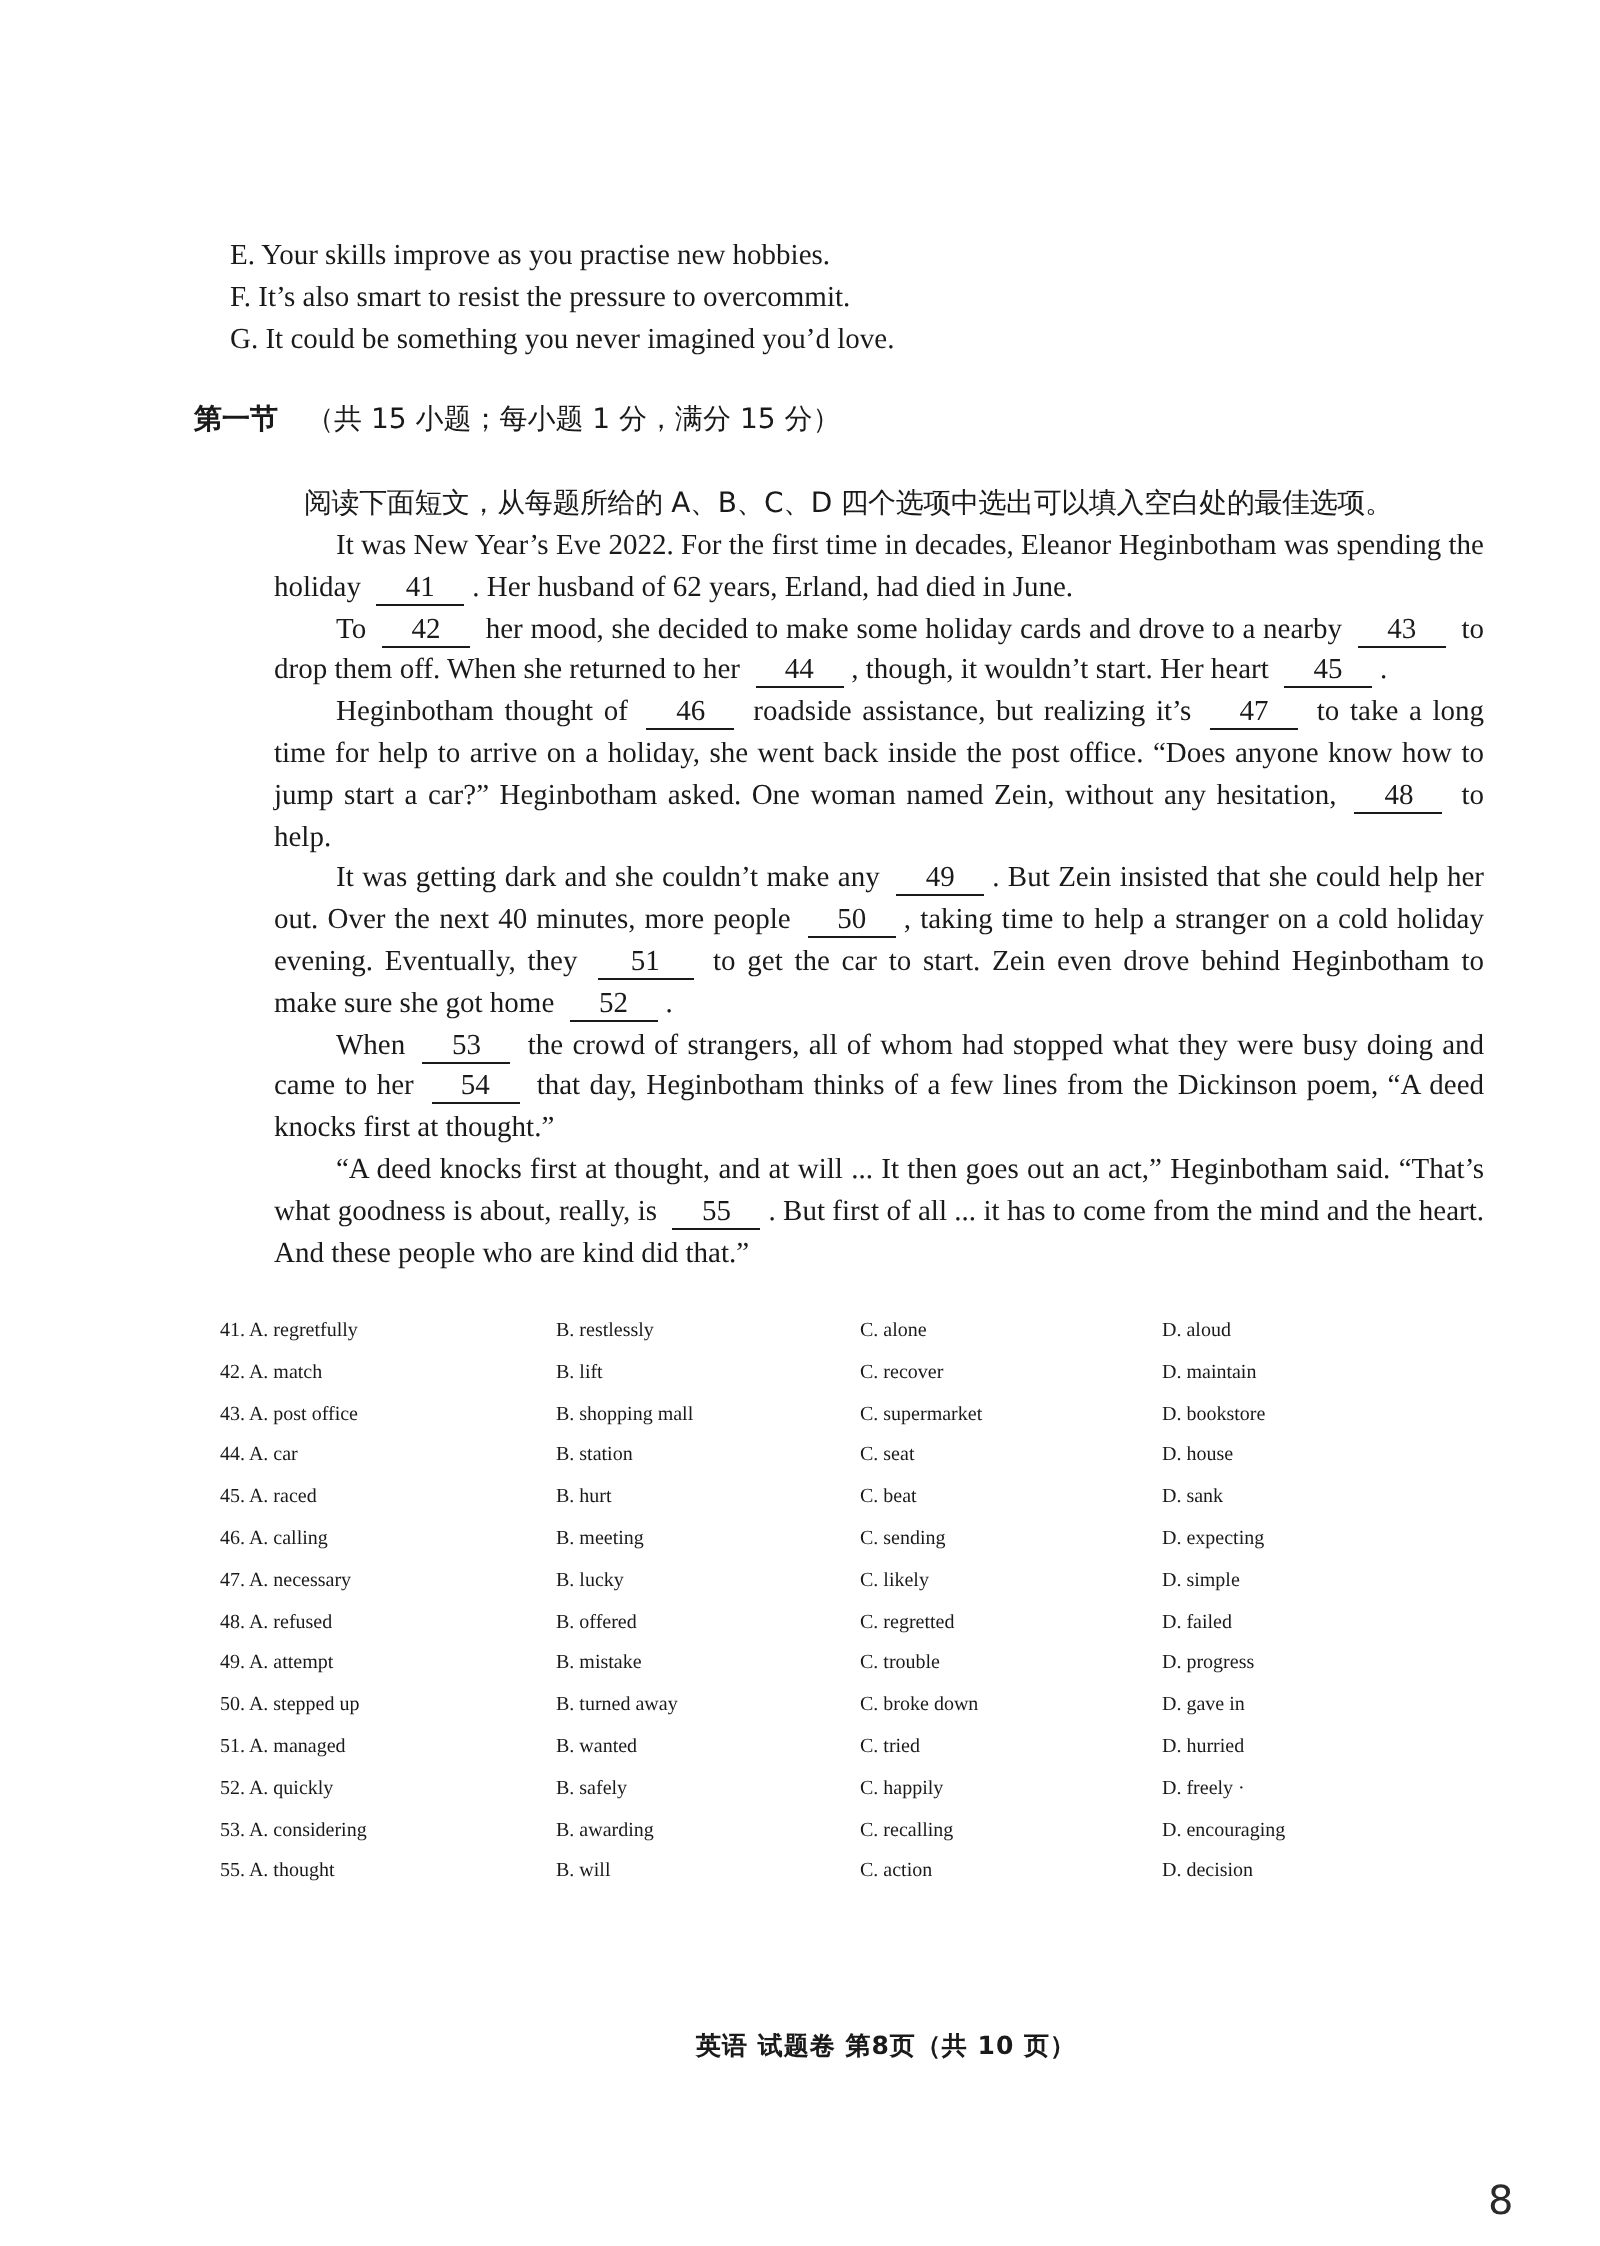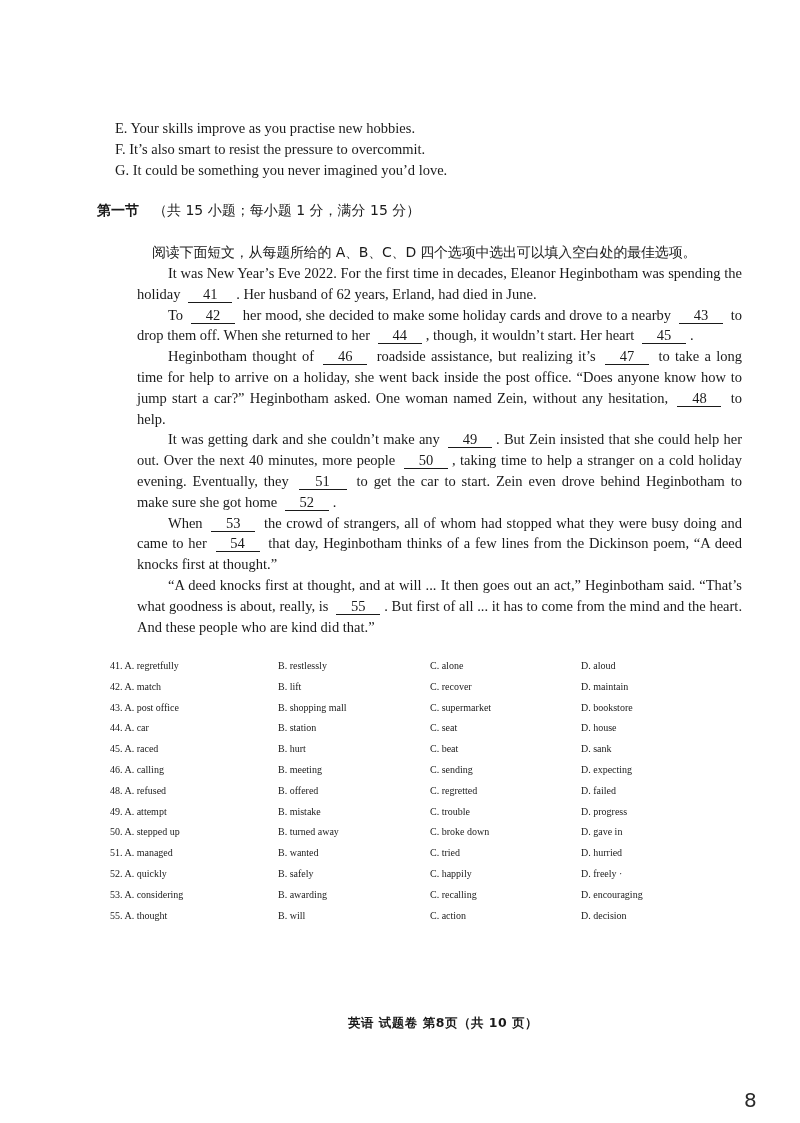--- a/index.html
+++ b/index.html
@@ -208,20 +208,26 @@
       <span class="c2">C. beat</span>
       <span class="c3">D. sank</span>
     </div>
     <div class="opt-row">
       <span class="c0">46. A. calling</span>
       <span class="c1">B. meeting</span>
       <span class="c2">C. sending</span>
       <span class="c3">D. expecting</span>
     </div>
     <div class="opt-row">
+      <span class="c0">47. A. necessary</span>
+      <span class="c1">B. lucky</span>
+      <span class="c2">C. likely</span>
+      <span class="c3">D. simple</span>
+    </div>
+    <div class="opt-row">
       <span class="c0">48. A. refused</span>
       <span class="c1">B. offered</span>
       <span class="c2">C. regretted</span>
       <span class="c3">D. failed</span>
     </div>
     <div class="opt-row">
       <span class="c0">49. A. attempt</span>
       <span class="c1">B. mistake</span>
       <span class="c2">C. trouble</span>
       <span class="c3">D. progress</span>

